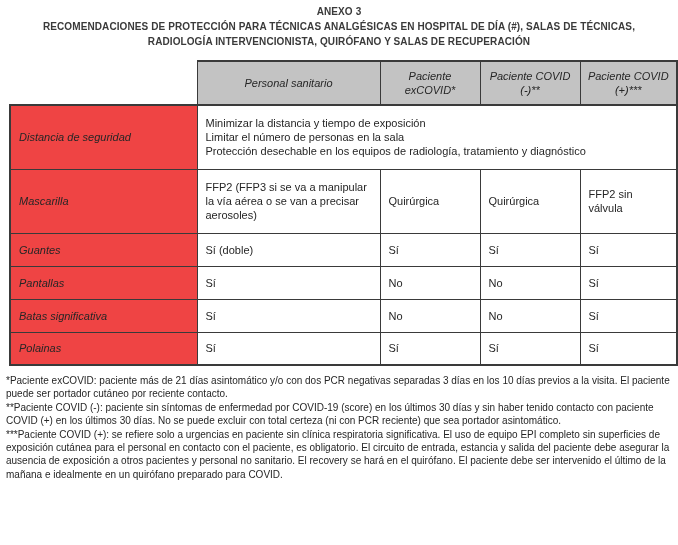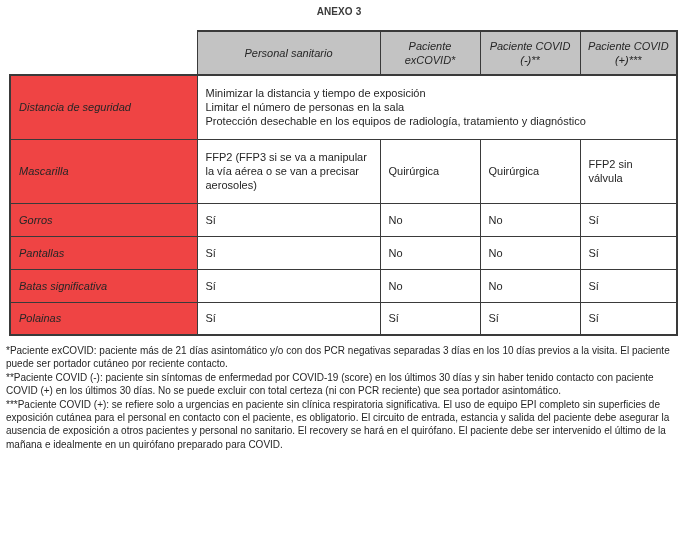--- a/index.html
+++ b/index.html
@@ -73,20 +73,21 @@
     line-height: 13.4px;
     color: #262626;
   }
   .footnotes p { margin: 0; }
 </style>
 </head>
 <body>
 
 <div class="doc-title">
   <span class="annex">ANEXO 3</span>
+  <span class="subtitle">RECOMENDACIONES DE PROTECCIÓN PARA TÉCNICAS ANALGÉSICAS EN HOSPITAL DE DÍA (#), SALAS DE TÉCNICAS, RADIOLOGÍA INTERVENCIONISTA, QUIRÓFANO Y SALAS DE RECUPERACIÓN</span>
 </div>
 
 <table class="rec">
   <colgroup>
     <col style="width:187px">
       <col style="width:183px">
       <col style="width:100px">
       <col style="width:100px">
       <col style="width:97px">
   </colgroup>
@@ -109,24 +110,24 @@
       </td>
     </tr>
     <tr class="tall">
       <th class="rowlabel">Mascarilla</th>
       <td>FFP2 (FFP3 si se va a manipular la vía aérea o se van a precisar aerosoles)</td>
       <td>Quirúrgica</td>
       <td>Quirúrgica</td>
       <td>FFP2 sin válvula</td>
     </tr>
     <tr class="short">
-      <th class="rowlabel">Gorros</th>
+      <th class="rowlabel">Guantes</th>
+      <td>Sí (doble)</td>
       <td>Sí</td>
-      <td>No</td>
-      <td>No</td>
+      <td>Sí</td>
       <td>Sí</td>
     </tr>
     <tr class="short">
       <th class="rowlabel">Pantallas</th>
       <td>Sí</td>
       <td>No</td>
       <td>No</td>
       <td>Sí</td>
     </tr>
     <tr class="short">

